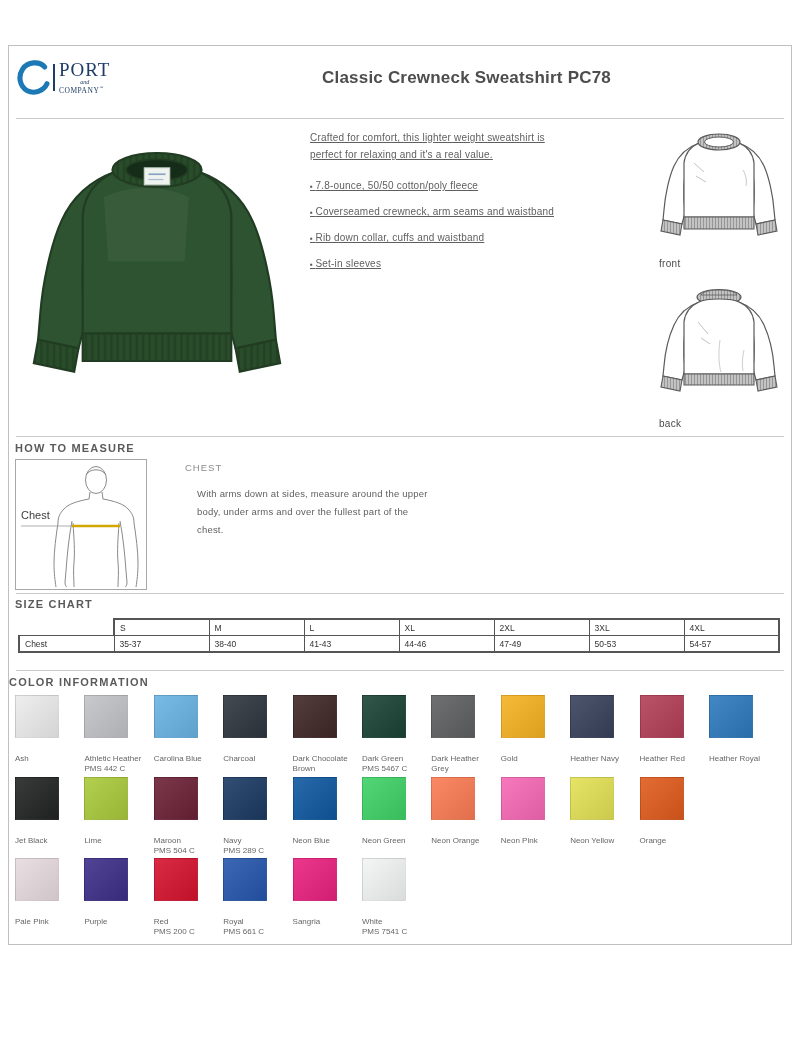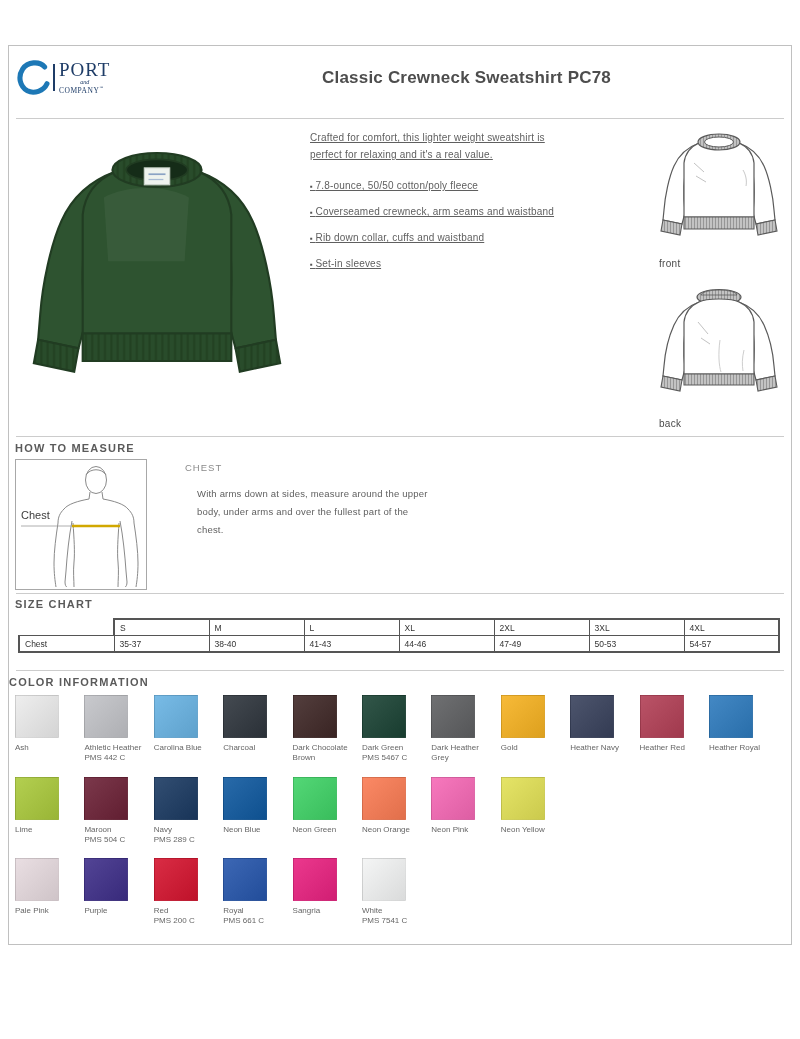--- a/index.html
+++ b/index.html
@@ -53,21 +53,21 @@
   table.size th:last-child,table.size td:last-child{border-right-width:2px;}
   table.size td{border-bottom-width:2px;}
   table.size td:first-child{border-left-width:2px;}
 
   
   .swatches{position:absolute;left:6px;top:649px;width:768px;height:240px;}
   .swatch-row{position:absolute;left:0;width:100%;display:flex;}
   .swatch-cell{flex:0 0 69.4px;width:69.4px;}
   .swatch{width:44px;height:43px;border:1px solid rgba(0,0,0,0.08);box-sizing:border-box;
           background-image:linear-gradient(135deg,rgba(255,255,255,.10),rgba(0,0,0,.10));}
-  .swatch-label{margin-top:5px;width:66px;font-size:8px;line-height:10px;color:#666;}
+  .swatch-label{margin-top:16px;width:66px;font-size:8px;line-height:10px;color:#666;}
   svg{display:block;}
 </style>
 </head>
 <body>
 
 <div class="page">
   <div class="sheet">
 
     <div class="logo">
       <svg width="34" height="36" viewBox="0 0 40 40">
@@ -298,20 +298,26 @@
           </div>
           <div class="swatch-cell">
             <div class="swatch" style="background-color: rgb(46, 123, 189);"></div>
             <div class="swatch-label">
               <div>Heather Royal</div>
             </div>
           </div>
         </div>
       <div class="swatch-row" style="top:82px;">
           <div class="swatch-cell">
+            <div class="swatch" style="background-color: rgb(33, 37, 34);"></div>
+            <div class="swatch-label">
+              <div>Jet Black</div>
+            </div>
+          </div>
+          <div class="swatch-cell">
             <div class="swatch" style="background-color: rgb(170, 201, 60);"></div>
             <div class="swatch-label">
               <div>Lime</div>
             </div>
           </div>
           <div class="swatch-cell">
             <div class="swatch" style="background-color: rgb(108, 33, 55);"></div>
             <div class="swatch-label">
               <div>Maroon</div>
               <div>PMS 504 C</div>
@@ -347,20 +353,26 @@
             <div class="swatch-label">
               <div>Neon Pink</div>
             </div>
           </div>
           <div class="swatch-cell">
             <div class="swatch" style="background-color: rgb(226, 225, 86);"></div>
             <div class="swatch-label">
               <div>Neon Yellow</div>
             </div>
           </div>
+          <div class="swatch-cell">
+            <div class="swatch" style="background-color: rgb(224, 90, 29);"></div>
+            <div class="swatch-label">
+              <div>Orange</div>
+            </div>
+          </div>
         </div>
       <div class="swatch-row" style="top:163px;">
           <div class="swatch-cell">
             <div class="swatch" style="background-color: rgb(230, 218, 223);"></div>
             <div class="swatch-label">
               <div>Pale Pink</div>
             </div>
           </div>
           <div class="swatch-cell">
             <div class="swatch" style="background-color: rgb(62, 47, 137);"></div>

